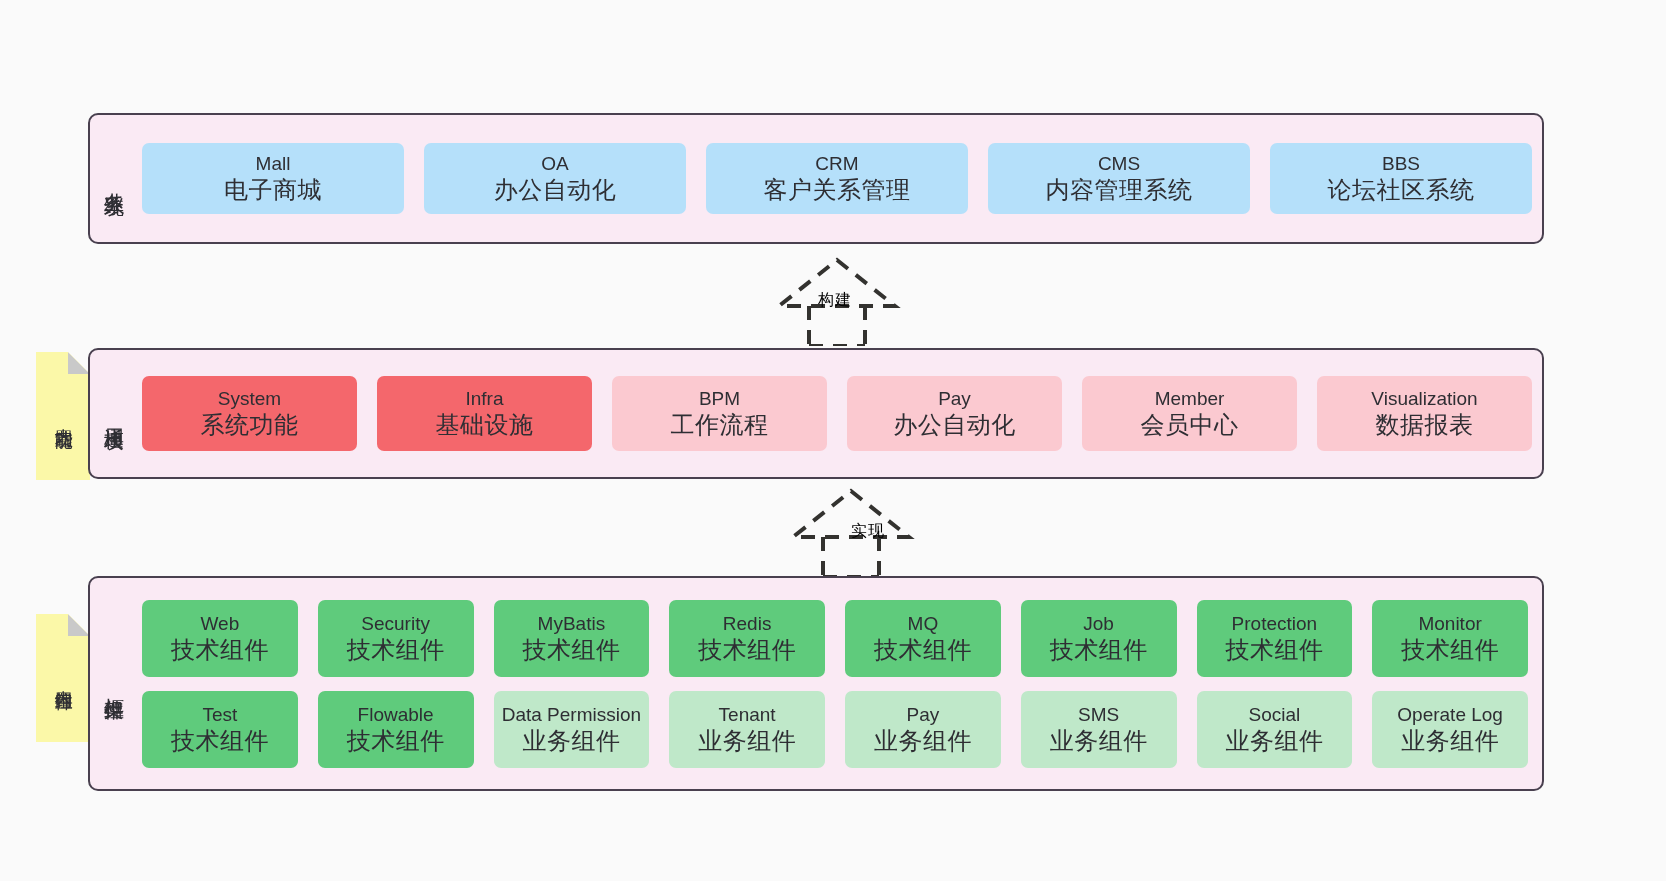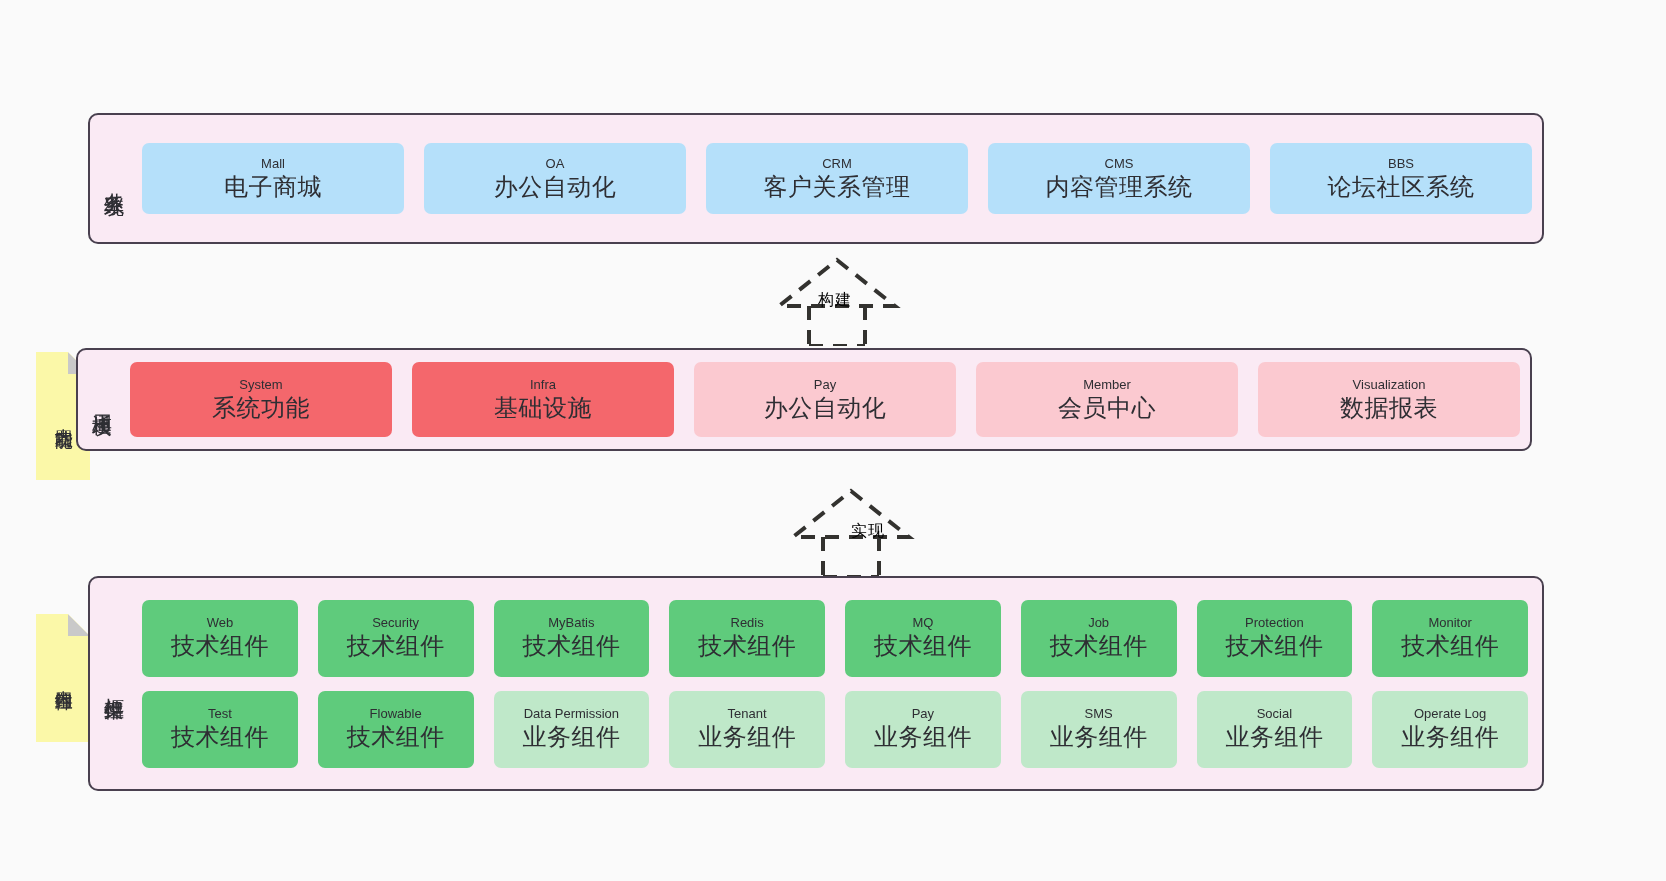--- a/index.html
+++ b/index.html
@@ -65,21 +65,21 @@
     display: flex;
     flex-direction: column;
     align-items: center;
     justify-content: center;
     text-align: center;
     box-sizing: border-box;
     padding: 4px 6px;
     min-width: 0;
   }
   .node .t1 {
-    font-size: 13px;
+    font-size: 19px;
     line-height: 1.22;
     white-space: nowrap;
   }
   .node .t2 {
     font-size: 24px;
     line-height: 1.22;
     letter-spacing: 0.5px;
     white-space: nowrap;
   }
   .node.wrap .t1 { white-space: normal; }
@@ -88,21 +88,21 @@
   .red   { background: #f4676c; }
   .pink  { background: #fbc9d0; }
   .green { background: #5fcb7c; }
   .lgreen{ background: #bfe8c9; }
 
   
   #layer-business  { left: 88px;  top: 113px; width: 1456px; height: 131px; }
   #layer-business .layer-body { padding-top: 0; }
   #layer-business .node { height: 71px; }
 
-  #layer-modules   { left: 76px;  top: 348px; width: 1456px; height: 103px; }
+  #layer-modules   { left: 88px;  top: 348px; width: 1456px; height: 131px; }
   #layer-modules .node { height: 75px; }
 
   #layer-framework { left: 88px;  top: 576px; width: 1456px; height: 215px; }
   #layer-framework .layer-body { padding: 0 14px 0 4px; }
   #layer-framework .node { height: 77px; }
 
   
   .note {
     position: absolute;
     background: #fbf8a8;
@@ -207,20 +207,24 @@
       <div class="row">
         <div class="node red">
           <div class="t1">System</div>
           <div class="t2">系统功能</div>
         </div>
         <div class="node red">
           <div class="t1">Infra</div>
           <div class="t2">基础设施</div>
         </div>
         <div class="node pink">
+          <div class="t1">BPM</div>
+          <div class="t2">工作流程</div>
+        </div>
+        <div class="node pink">
           <div class="t1">Pay</div>
           <div class="t2">办公自动化</div>
         </div>
         <div class="node pink">
           <div class="t1">Member</div>
           <div class="t2">会员中心</div>
         </div>
         <div class="node pink">
           <div class="t1">Visualization</div>
           <div class="t2">数据报表</div>

